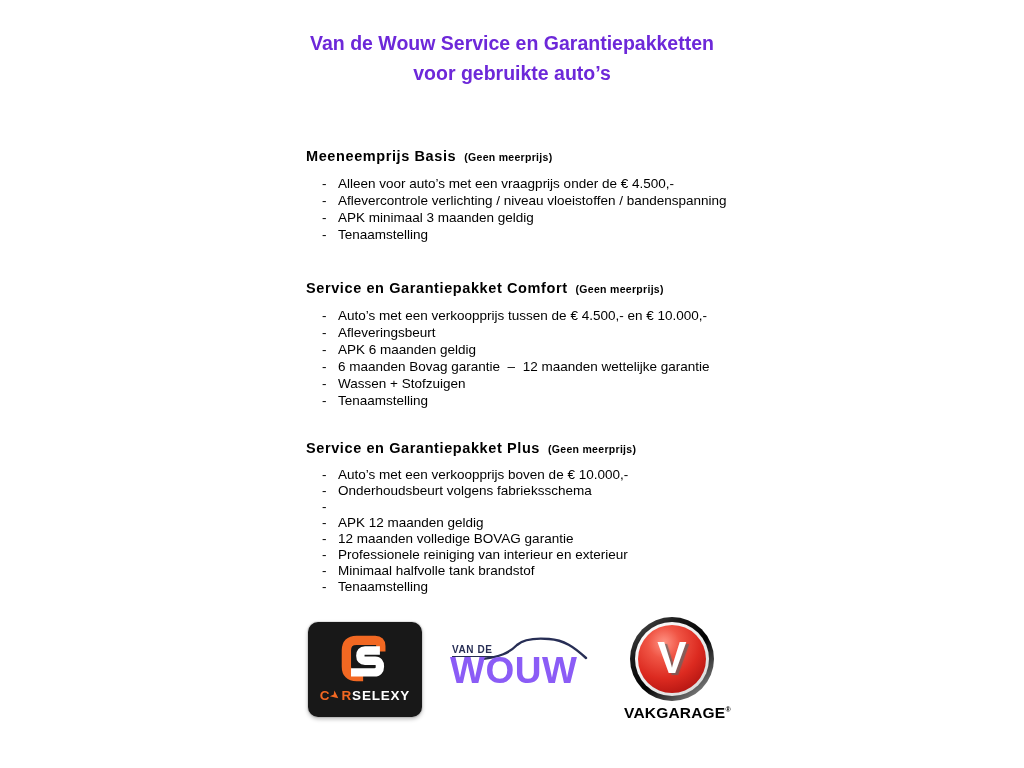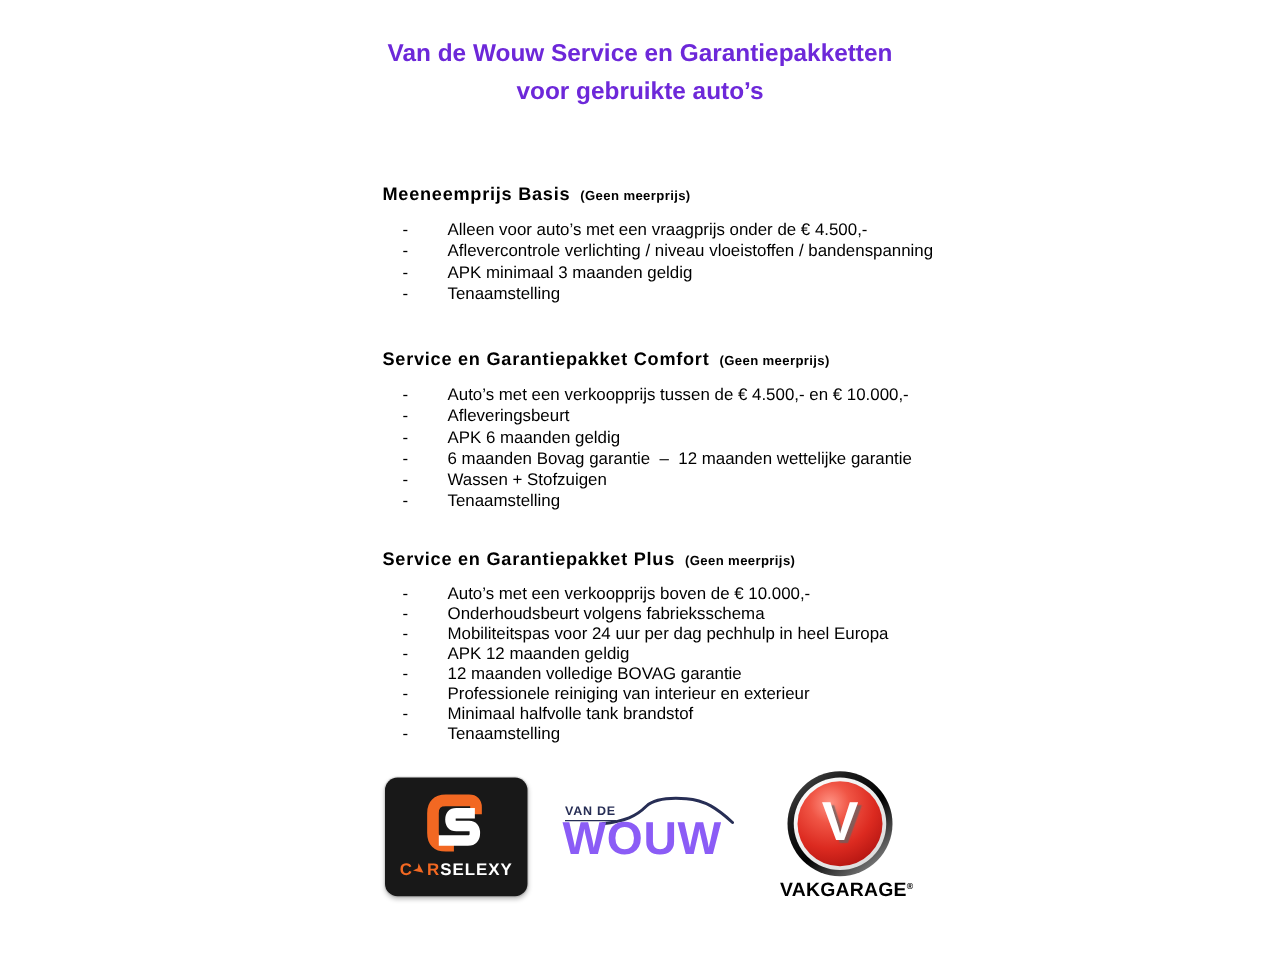--- a/index.html
+++ b/index.html
@@ -16,21 +16,21 @@
 
   
   .section { position:absolute; left:306px; width:480px; }
   .sec-1 { top:108px; } .sec-2 { top:240px; } .sec-3 { top:400px; }
   .sec-head { font-size:14.5px; font-weight:bold; letter-spacing:0.6px; white-space:nowrap;margin-top:40px; }
   .sec-note { font-size:10.5px; font-weight:bold; letter-spacing:0.3px; margin-left:8px; }
   .items { margin-top:11px; font-size:13.5px; }
   .li { display:flex; line-height:17px; }
   .sec-3 .li { line-height:16px; }
   .dash { padding-left:16px; width:16px; flex:0 0 auto; }
-  .li-text { white-space:pre-wrap;margin-left:20px; }
+  .li-text { white-space:pre-wrap; }
 
   
   .logos { position:absolute; left:0; top:0; width:1024px; height:768px; pointer-events:none; }
 
   
   .carselexy { position:absolute; left:308px; top:622px; width:114px; height:95px;
     background:#181818; border-radius:10px;
     box-shadow:0 2px 4px rgba(0,0,0,0.28), 0 0 0 1px #ececec;
     display:flex; flex-direction:column; align-items:center; }
   .cs-mono { margin-top:9px; }
@@ -133,21 +133,20 @@
       <div class="li">
           <span class="dash">-</span>
           <span class="li-text">Auto’s met een verkoopprijs boven de € 10.000,-</span>
         </div>
       <div class="li">
           <span class="dash">-</span>
           <span class="li-text">Onderhoudsbeurt volgens fabrieksschema</span>
         </div>
       <div class="li">
           <span class="dash">-</span>
-          <span class="li-text">Mobiliteitspas voor 24 uur per dag pechhulp in heel Europa</span>
         </div>
       <div class="li">
           <span class="dash">-</span>
           <span class="li-text">APK 12 maanden geldig</span>
         </div>
       <div class="li">
           <span class="dash">-</span>
           <span class="li-text">12 maanden volledige BOVAG garantie</span>
         </div>
       <div class="li">

